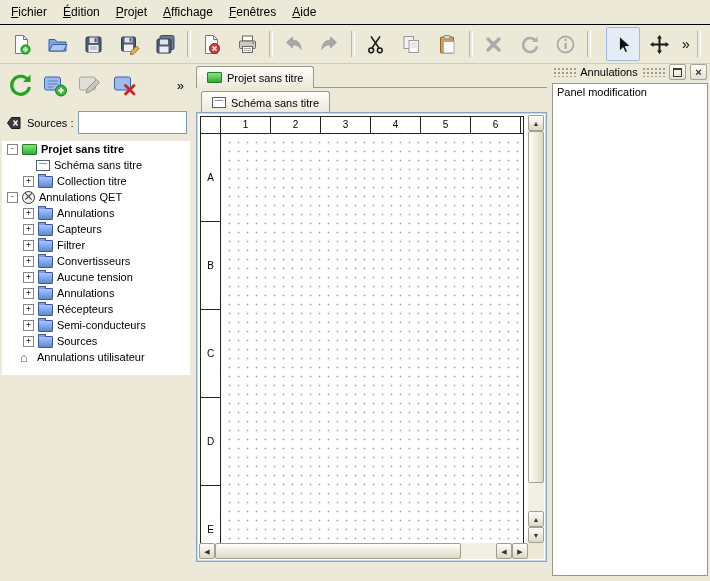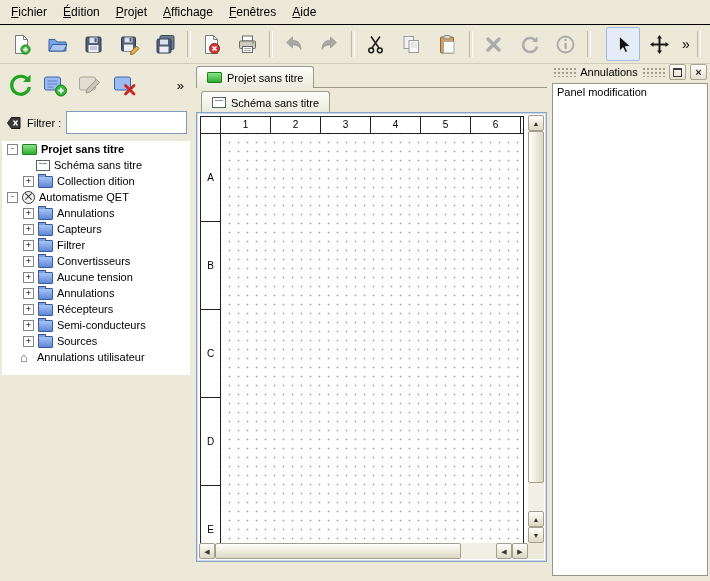--- a/index.html
+++ b/index.html
@@ -268,43 +268,43 @@
               <path d="M13.5 13.5 L22 22 M22 13.5 L13.5 22" stroke="#cc2222" stroke-width="2.8" stroke-linecap="round"></path>
             </svg>
           </span>
         <span class="panel-overflow">»</span>
       </div>
       <div class="filter-row">
         <svg viewBox="0 0 16 16">
             <path d="M5.5 2.5 h8.5 v11 H5.5 L1.5 8 Z" fill="#3a3a3a" stroke="#1a1a1a"></path>
             <path d="M7.5 5.5 l4 5 m0-5 l-4 5" stroke="#fff" stroke-width="1.3"></path>
           </svg>
-        <span class="filter-label">Filtrer :</span>
+        <span class="filter-label">Sources :</span>
         <input class="filter-input" type="text" value="" style="">
       </div>
       <div class="tree">
         <div class="tree-row lvl0 bold">
           <span class="expander">-</span>
           <span class="ti ti-project"></span>
           <span>Projet sans titre</span>
         </div>
         <div class="tree-row lvl1">
           <span class="exp-slot"></span>
           <span class="ti ti-schema"></span>
           <span>Schéma sans titre</span>
         </div>
         <div class="tree-row lvl1">
           <span class="expander">+</span>
           <span class="ti ti-folder"></span>
-          <span>Collection dition</span>
+          <span>Collection titre</span>
         </div>
         <div class="tree-row lvl0">
           <span class="expander">-</span>
           <span class="ti ti-qet"></span>
-          <span>Automatisme QET</span>
+          <span>Annulations QET</span>
         </div>
         <div class="tree-row lvl1">
           <span class="expander">+</span>
           <span class="ti ti-folder"></span>
           <span>Annulations</span>
         </div>
         <div class="tree-row lvl1">
           <span class="expander">+</span>
           <span class="ti ti-folder"></span>
           <span>Capteurs</span>

